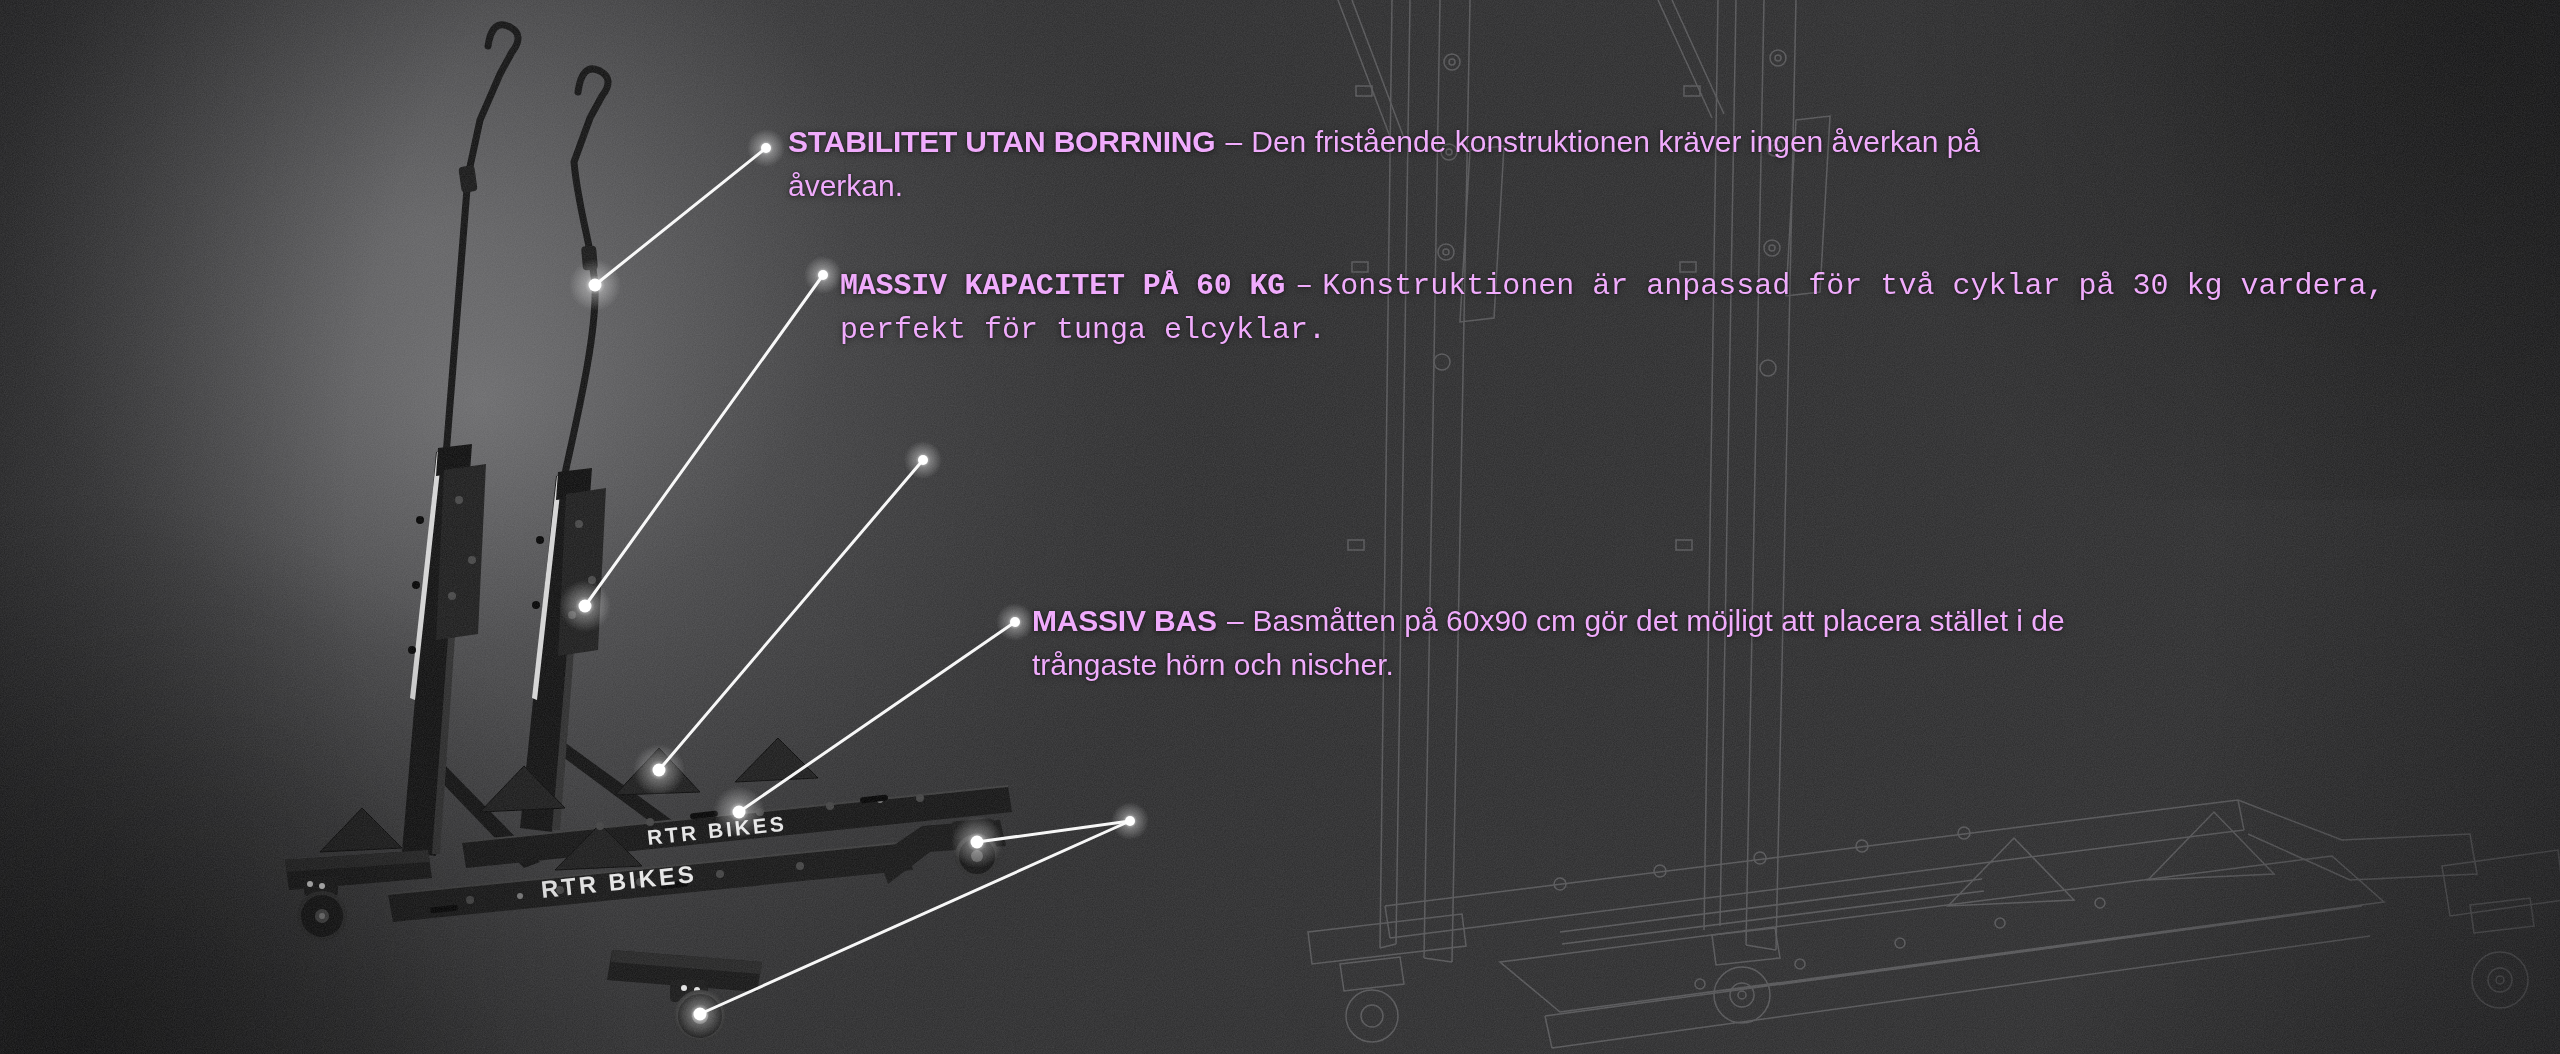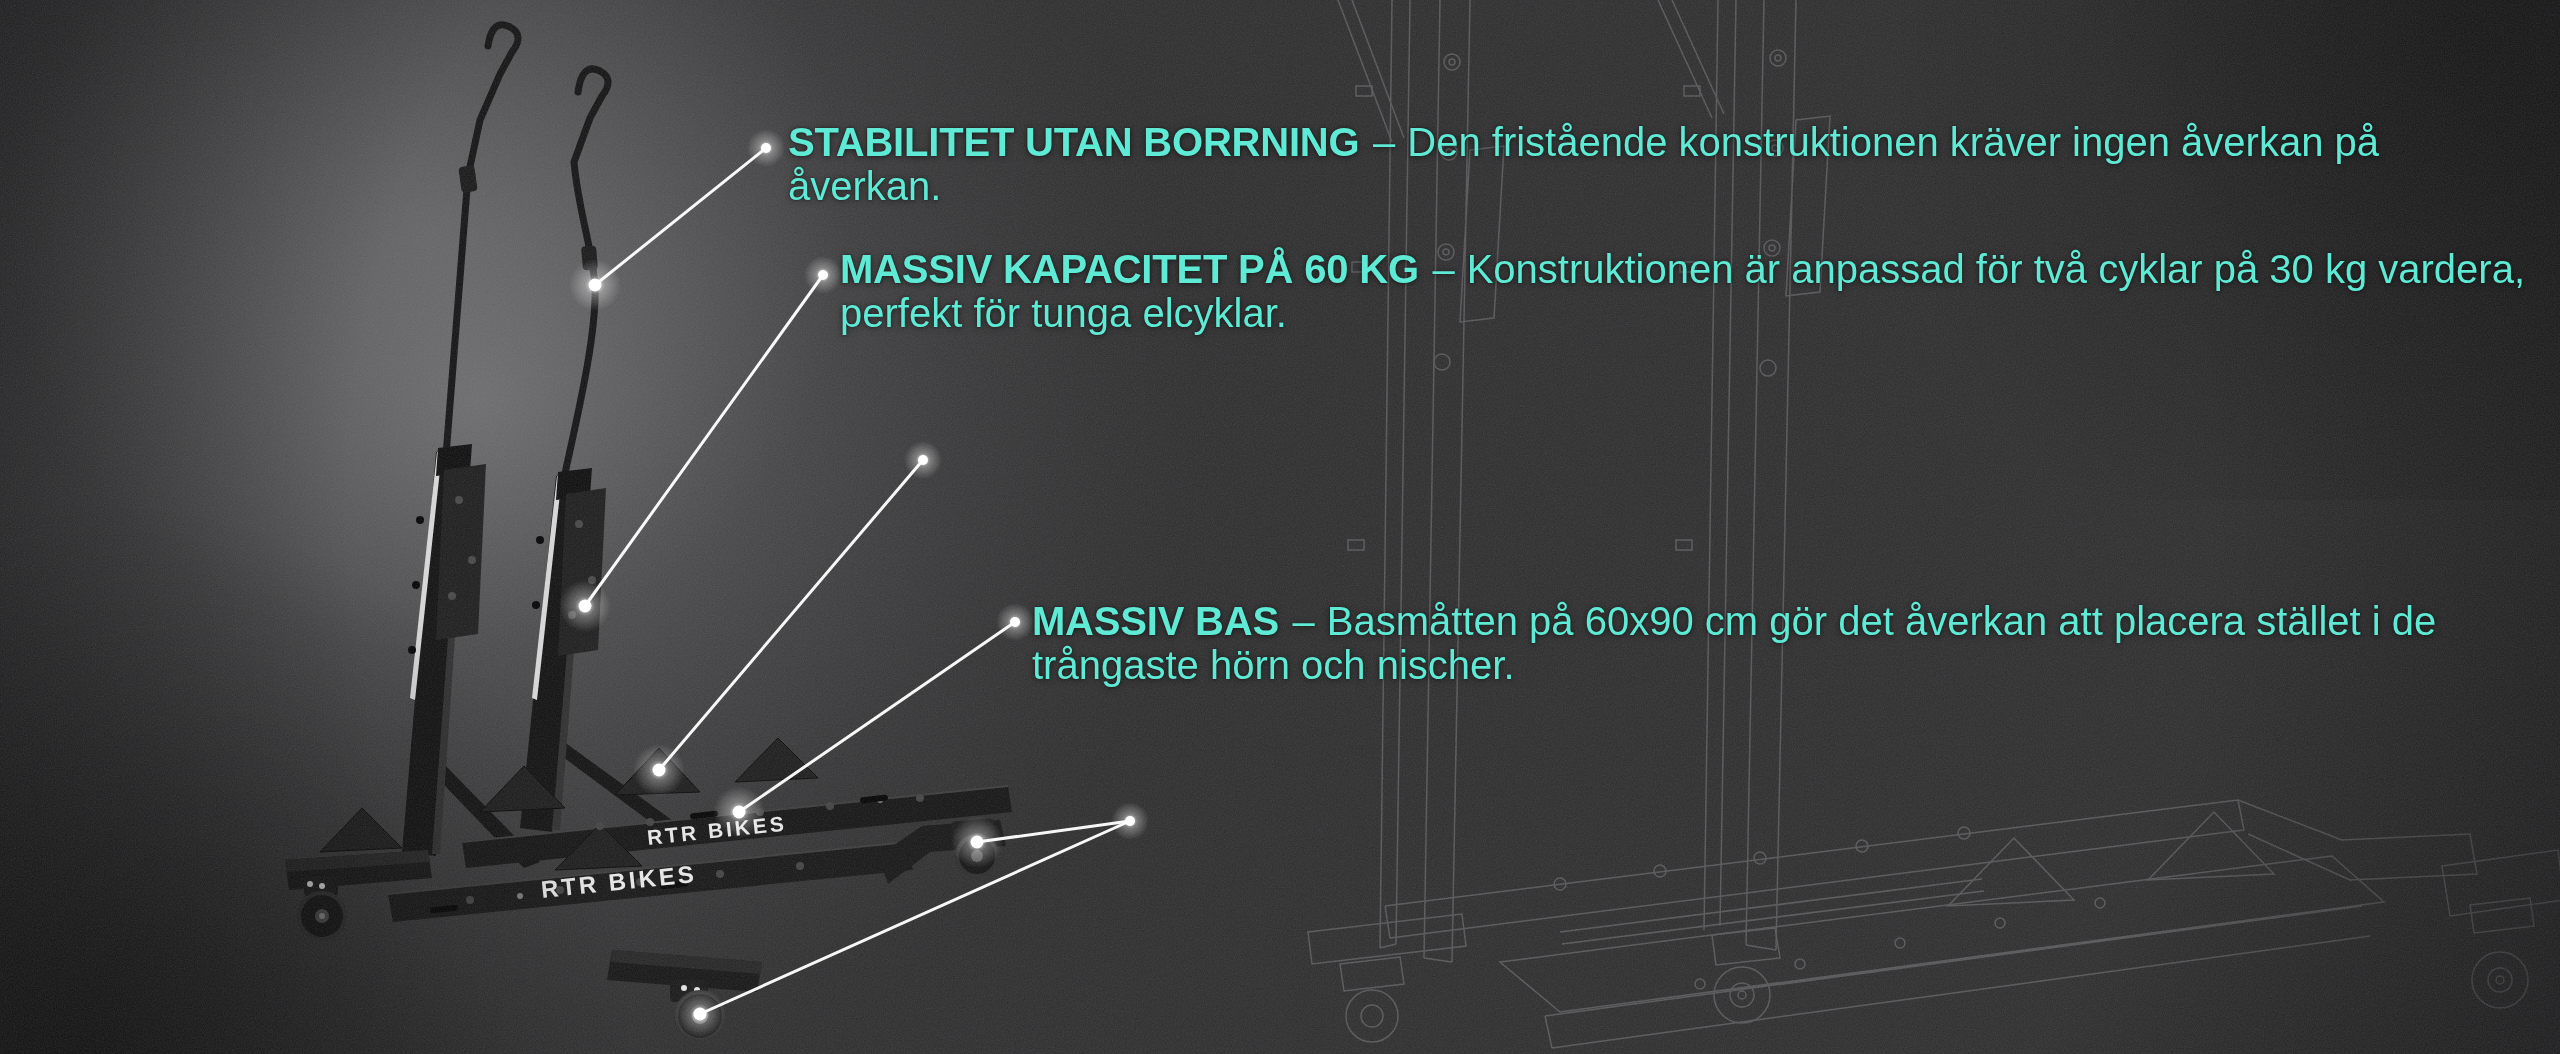--- a/index.html
+++ b/index.html
@@ -3,21 +3,21 @@
 <meta charset="utf-8">
 <style>
   html,body{margin:0;padding:0;background:#191919;}
   #stage{
     position:relative;width:2560px;height:1054px;overflow:hidden;
     background:#2b2b2c;
     font-family:"Liberation Sans", sans-serif;
   }
   #scene{position:absolute;left:0;top:0;}
   .callout{
-    position:absolute;color:#5eead4;font-size:40px;line-height:44px;
+    position:absolute;color:#f0abfc;font-size:30px;line-height:44px;
     white-space:nowrap;
     text-shadow:0 1px 6px rgba(0,0,0,.55), 0 0 2px rgba(0,0,0,.4);
   }
   .callout b{font-weight:700;letter-spacing:-.2px;}
   .callout .dash{margin:0 .30em 0 .34em;font-weight:400;}
   .stencil{
     font-family:"Liberation Sans", sans-serif;
     font-weight:700;letter-spacing:3px;fill:#e9e9e9;
   }
 </style>
@@ -272,25 +272,25 @@
     <circle cx="1130" cy="821" r="19" fill="url(#halo)"></circle>
     <circle cx="1130" cy="821" r="5" fill="#ffffff"></circle>
   </g>
 </svg>
 
 <div class="callout" style="left:788px;top:120px;">
   <b>STABILITET UTAN BORRNING</b><span class="dash">–</span><span>Den fristående konstruktionen kräver ingen åverkan på</span><br>
   <span>åverkan.</span>
 </div>
 
-<div class="callout" style="left:840px;top:247px;">
+<div class="callout" style="left:840px;top:264px;font-family:Liberation Mono, monospace;">
   <b>MASSIV KAPACITET PÅ 60 KG</b><span class="dash">–</span><span>Konstruktionen är anpassad för två cyklar på 30 kg vardera,</span><br>
   <span>perfekt för tunga elcyklar.</span>
 </div>
 
 
 <div class="callout" style="left:1032px;top:599px;">
-  <b>MASSIV BAS</b><span class="dash">–</span><span>Basmåtten på 60x90 cm gör det åverkan att placera stället i de</span><br>
+  <b>MASSIV BAS</b><span class="dash">–</span><span>Basmåtten på 60x90 cm gör det möjligt att placera stället i de</span><br>
   <span>trångaste hörn och nischer.</span>
 </div>
 
 
 </div>
 
 </body></html>

